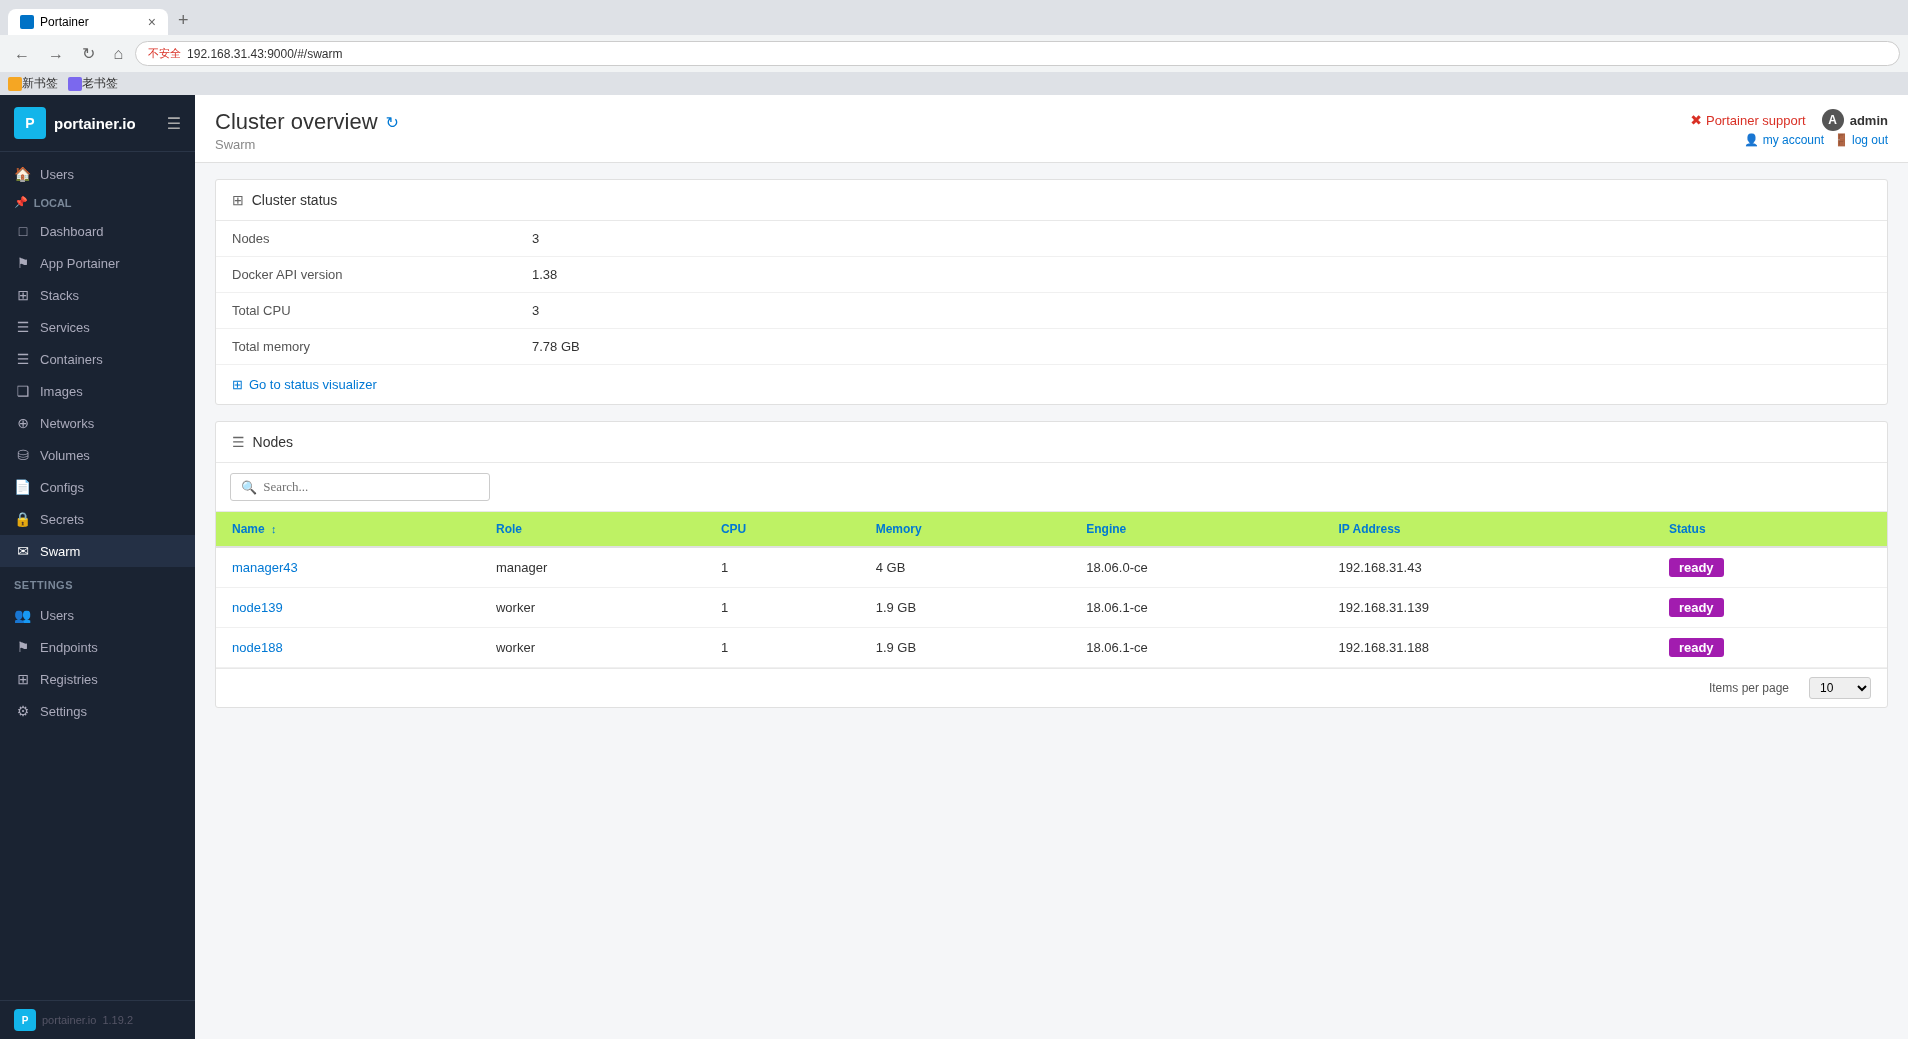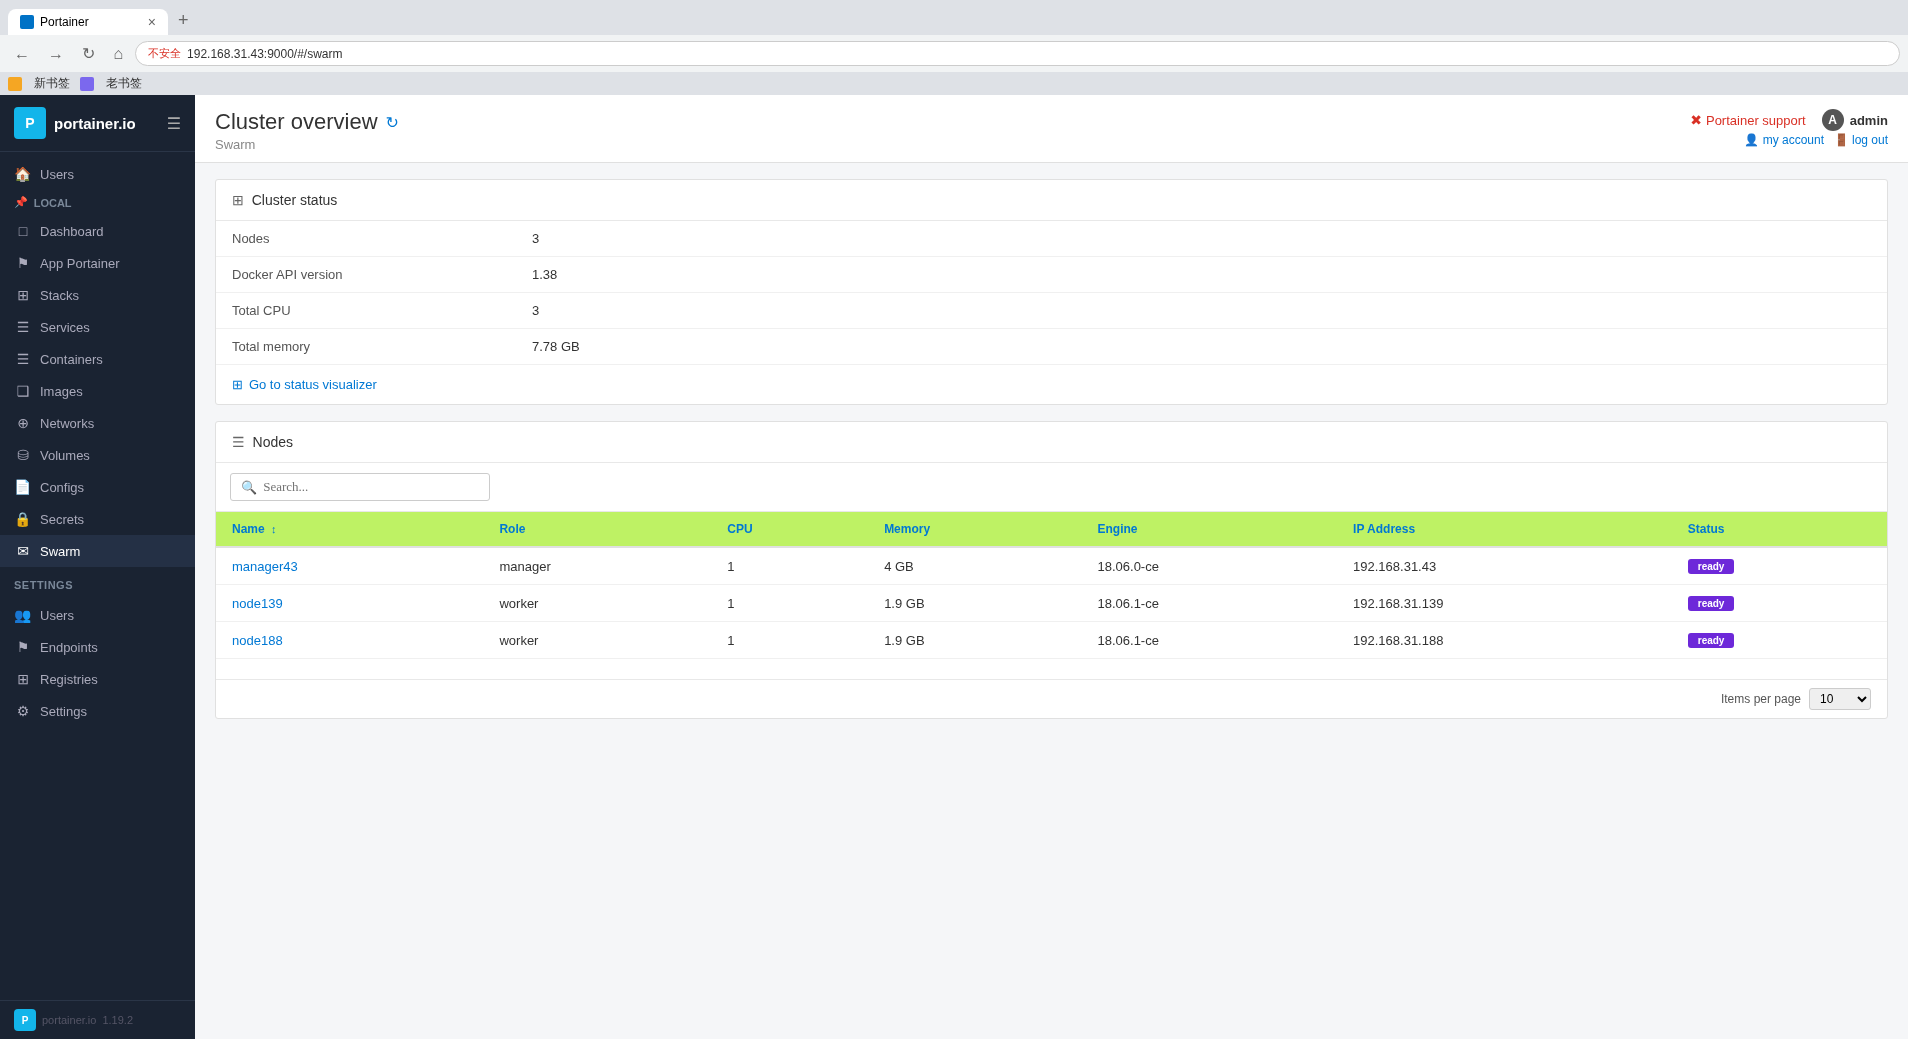--- a/index.html
+++ b/index.html
@@ -11,21 +11,21 @@
     .tab { background: #fff; border-radius: 8px 8px 0 0; padding: 6px 12px; display: flex; align-items: center; gap: 6px; font-size: 12px; min-width: 160px; }
     .tab-favicon { width: 14px; height: 14px; background: #0072c6; border-radius: 2px; display: inline-block; }
     .tab-close { margin-left: auto; color: #666; cursor: pointer; font-size: 14px; line-height: 1; }
     .tab-new { background: none; border: none; font-size: 18px; color: #666; cursor: pointer; padding: 4px 8px; }
     .address-bar-row { background: #f1f3f4; padding: 6px 8px; display: flex; align-items: center; gap: 6px; }
     .nav-btn { background: none; border: none; cursor: pointer; color: #666; font-size: 16px; padding: 2px 6px; border-radius: 50%; }
     .address-bar { flex: 1; background: #fff; border: 1px solid #ccc; border-radius: 20px; padding: 4px 12px; display: flex; align-items: center; gap: 6px; font-size: 12px; }
     .address-lock { color: #d93025; font-size: 11px; }
     .address-text { color: #333; }
     .bookmarks-bar { padding: 3px 8px; display: flex; gap: 10px; font-size: 12px; color: #333; }
-    .bookmark { display: flex; align-items: center; gap: 12px; cursor: pointer; justify-content: center; }
+    .bookmark { display: flex; align-items: center; gap: 0; cursor: pointer; justify-content: center; }
     .bookmark-icon { width: 14px; height: 14px; background: #f5a623; border-radius: 2px; }
     .bookmark-icon2 { width: 14px; height: 14px; background: #7b68ee; border-radius: 2px; }
 
     
     .app { display: flex; flex: 1; overflow: hidden; }
 
     
     .sidebar { width: 195px; background: #1a2332; color: #ccc; display: flex; flex-direction: column; overflow-y: auto; flex-shrink: 0; }
     .sidebar-logo { padding: 12px 14px; display: flex; align-items: center; gap: 8px; border-bottom: 1px solid #2a3547; }
     .logo-icon { width: 32px; height: 32px; background: #13b5ea; border-radius: 4px; display: flex; align-items: center; justify-content: center; color: white; font-weight: bold; font-size: 14px; }
@@ -68,22 +68,22 @@
 
     
     .search-bar { padding: 10px 14px; border-bottom: 1px solid #e8e8e8; }
     .search-input-wrap { display: flex; align-items: center; gap: 6px; border: 1px solid #ccc; border-radius: 3px; padding: 5px 10px; width: 260px; background: #fff; }
     .search-input-wrap input { border: none; outline: none; font-size: 13px; width: 100%; color: #333; font-family: Liberation Serif, serif; }
 
     .nodes-table { width: 100%; border-collapse: collapse; }
     .nodes-table th { padding: 10px 16px; text-align: left; font-size: 12px; font-weight: 600; color: #0078d4; border-bottom: 2px solid #e0e0e0; background: #bef264; }
     .nodes-table td { padding: 10px 16px; font-size: 13px; color: #333; border-bottom: 1px solid #f0f0f0; }
     .node-link { color: #0078d4; text-decoration: none; cursor: pointer; }
-    .status-badge { background: #6d28d9; color: white; padding: 2px 10px; border-radius: 3px; font-size: 10px; font-weight: 600; display: inline-block; }
-    .table-footer { padding: 8px 16px; display: flex; justify-content: flex-end; align-items: center; gap: 8px; font-size: 12px; color: #555; border-top: 1px solid #e8e8e8; margin-top: 20px; }
+    .status-badge { background: #a21caf; color: white; padding: 2px 10px; border-radius: 3px; font-size: 13px; font-weight: 600; display: inline-block; }
+    .table-footer { padding: 8px 16px; display: flex; justify-content: flex-end; align-items: center; gap: 20px; font-size: 12px; color: #555; border-top: 1px solid #e8e8e8; }
     .per-page-select { border: 1px solid #ccc; border-radius: 3px; padding: 2px 20px 2px 6px; font-size: 12px; appearance: auto; }
     .sort-icon { font-size: 11px; color: #0078d4; margin-left: 3px; }
     .refresh-icon { cursor: pointer; color: #0078d4; font-size: 16px; }
   </style>
 </head>
 <body>
 
 <div class="browser-chrome">
   <div class="tab-bar">
     <div class="tab">

